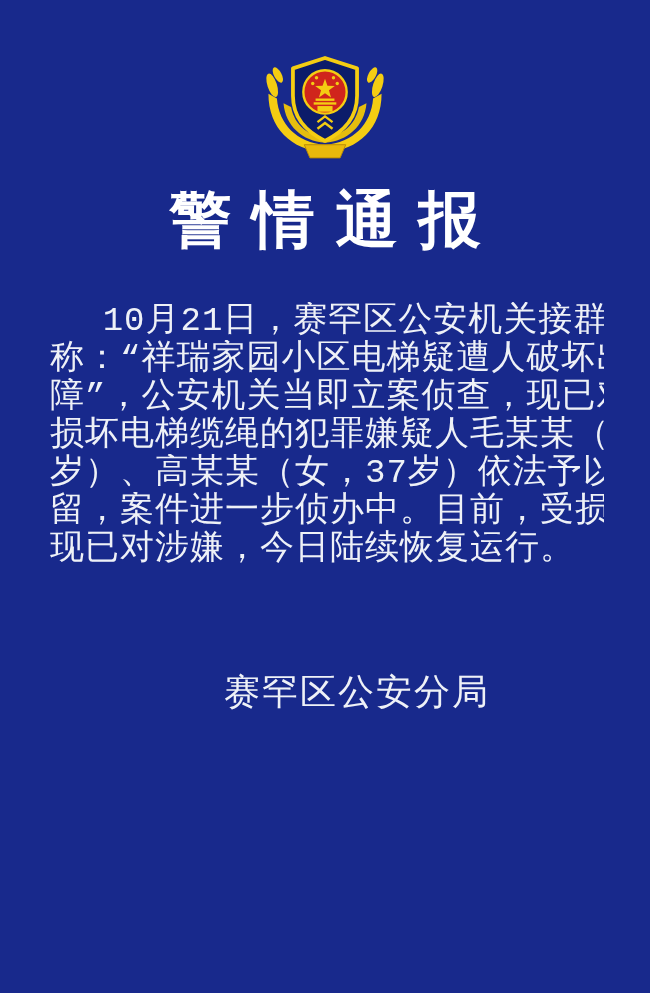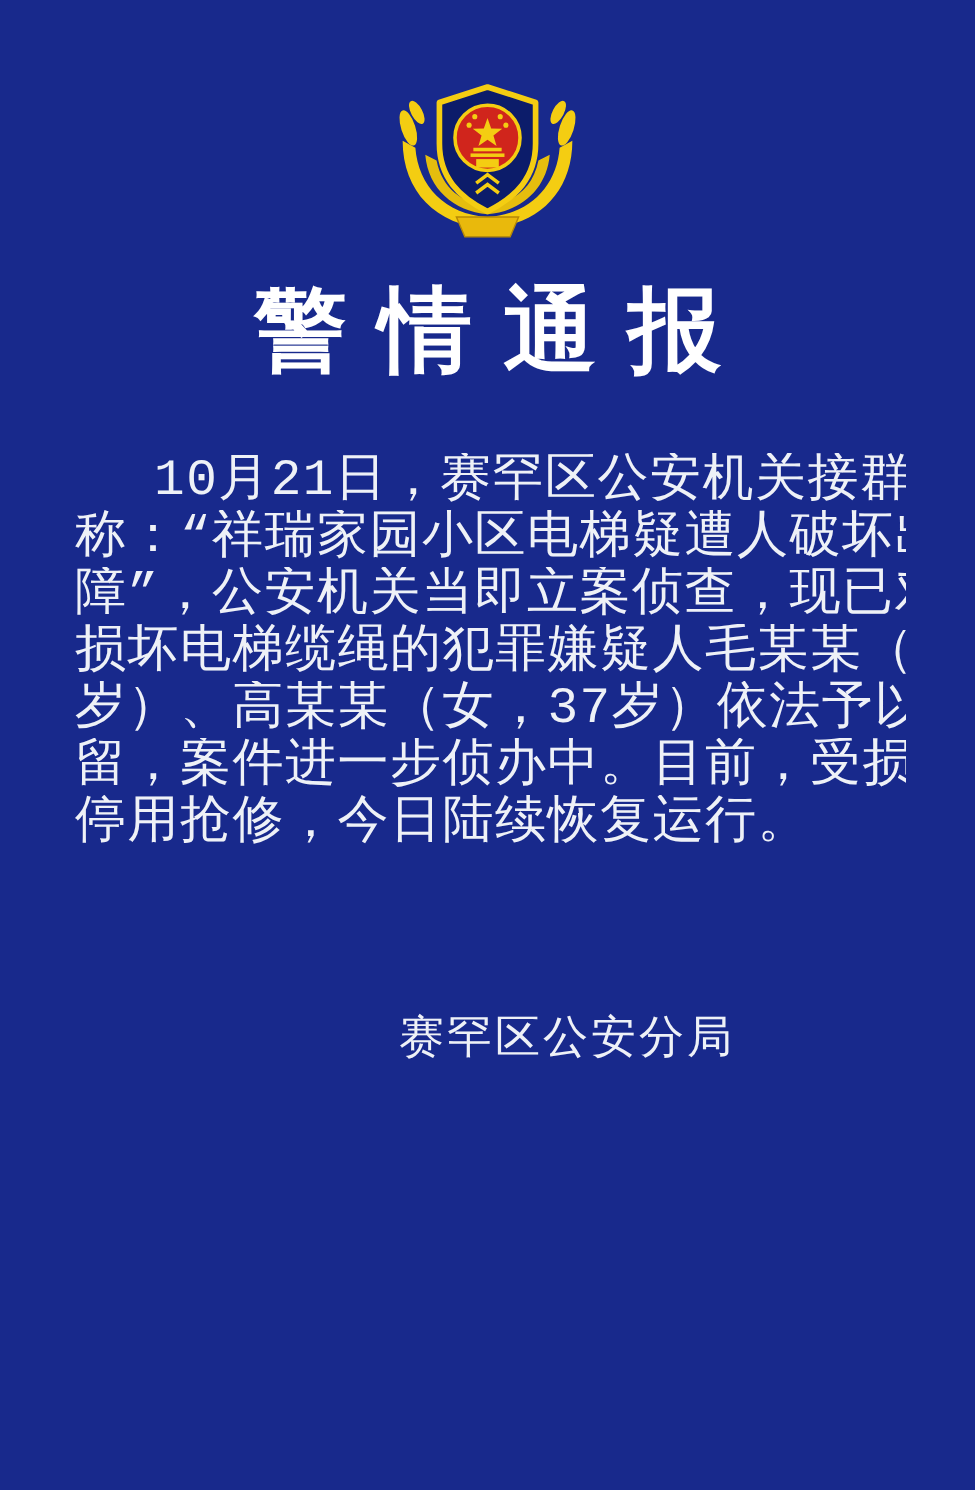--- a/index.html
+++ b/index.html
@@ -43,21 +43,21 @@
   }
   .body-line { white-space: nowrap; overflow: hidden; }
   .body-line.first-line { text-indent: 1.55em; }
   .footer-block {
     margin-top: 106px;
     margin-left: auto;
     margin-right: 160px;
     width: max-content;
     text-align: center;
     color: #eef1f7;
-    font-size: 30px;
+    font-size: 36px;
     line-height: 41px;
     letter-spacing: 2px;
   }
 </style>
 </head>
 <body>
 
 <div class="notice">
 
   <div class="badge-wrap">
@@ -94,20 +94,20 @@
 
   <div class="title">警情通报</div>
 
   <div class="body-block">
     <div class="body-line first-line">10月21日，赛罕区公安机关接群众报警</div>
     <div class="body-line">称：“祥瑞家园小区电梯疑遭人破坏出现故</div>
     <div class="body-line">障”，公安机关当即立案侦查，现已对涉嫌</div>
     <div class="body-line">损坏电梯缆绳的犯罪嫌疑人毛某某（男，37</div>
     <div class="body-line">岁）、高某某（女，37岁）依法予以刑事拘</div>
     <div class="body-line">留，案件进一步侦办中。目前，受损电梯已</div>
-    <div class="body-line">停用抢修，今日陆续恢复运行。</div>
+    <div class="body-line">现已对涉嫌，今日陆续恢复运行。</div>
   </div>
 
   <div class="footer-block">
     <div>赛罕区公安分局</div>
   </div>
 
 </div>
 
 </body></html>

